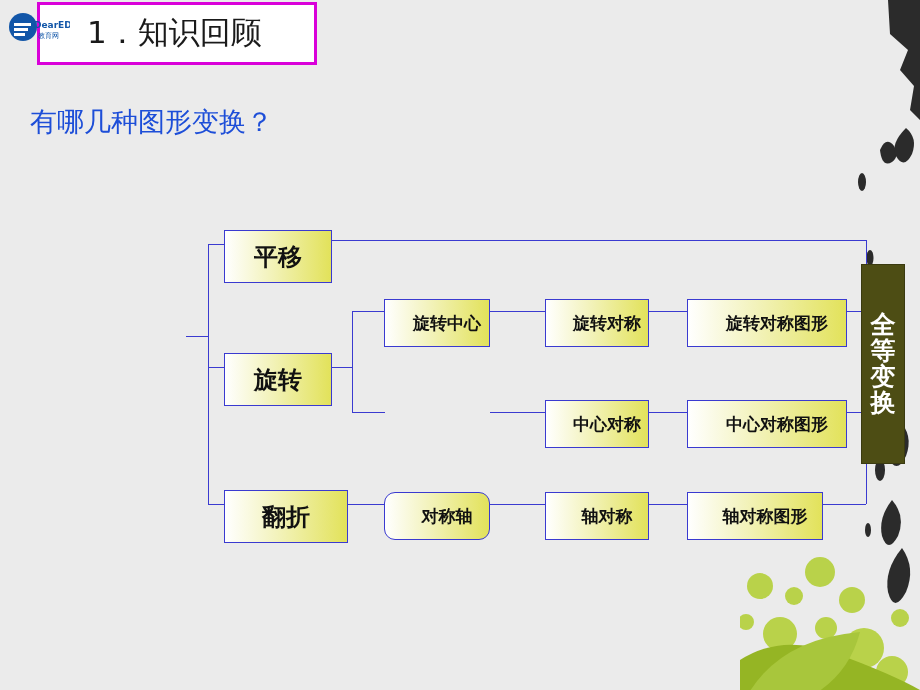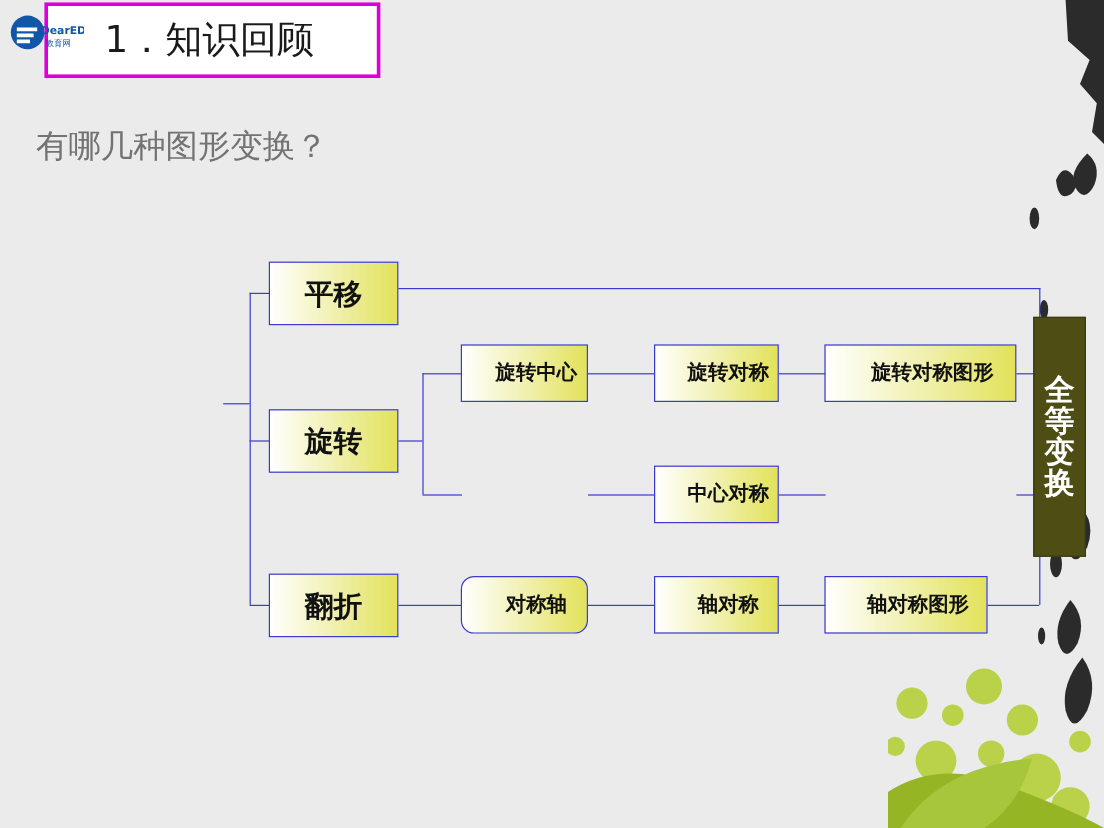--- a/index.html
+++ b/index.html
@@ -28,34 +28,35 @@
     font-family:"DejaVu Sans","Liberation Sans",sans-serif;
     letter-spacing:0px;white-space:nowrap;
   }
   .logo{
     position:absolute;left:8px;top:10px;width:62px;height:40px;
   }
 
   
   .question{
     position:absolute;left:30px;top:104px;
-    font-size:27px;color:#737373;white-space:nowrap;
+    font-size:27px;color:#1d4ed8;white-space:nowrap;
     font-family:"DejaVu Sans","Liberation Sans",sans-serif;
   }
 
   
   .node{
     position:absolute;
     box-sizing:border-box;
     border:1px solid #3a3ad0;
     background:linear-gradient(to right,#ffffff 0%,#f2f2b8 45%,#e2e25a 100%);
     display:flex;align-items:center;justify-content:center;
     color:#111;
     line-height:1;
     text-align:center;
+    margin-top:12px;
   }
   .node.big{font-size:26px;font-weight:bold;}
   .node.mid{font-size:24px;font-weight:bold;}
   .node.small{font-size:17px;font-weight:bold;padding-left:20px;}
 
   
   .node-vert{
     position:absolute;
     box-sizing:border-box;
     background:#4d4d14;
@@ -159,21 +160,21 @@
 
 
   <div class="node mid" style="left:224px;top:218px;width:108px;height:53px;">
     <span>平移</span>
   </div>
 
   <div class="node mid" style="left:224px;top:341px;width:108px;height:53px;">
     <span>旋转</span>
   </div>
 
-  <div class="node mid" style="left:224px;top:478px;width:108px;height:53px;">
+  <div class="node mid" style="left:224px;top:478px;width:124px;height:53px;">
     <span>翻折</span>
   </div>
 
   <div class="node small" style="left:384px;top:287px;width:106px;height:48px;">
     <span>旋转中心</span>
   </div>
 
 
   <div class="node small" style="left:384px;top:480px;width:106px;height:48px;border-radius:11px;">
     <span>对称轴</span>
@@ -188,20 +189,23 @@
   </div>
 
   <div class="node small" style="left:545px;top:480px;width:104px;height:48px;justify-content:center;">
     <span>轴对称</span>
   </div>
 
   <div class="node small" style="left:687px;top:287px;width:160px;height:48px;">
     <span>旋转对称图形</span>
   </div>
 
+  <div class="node small" style="left:687px;top:388px;width:160px;height:48px;">
+    <span>中心对称图形</span>
+  </div>
 
   <div class="node small" style="left:687px;top:480px;width:136px;height:48px;">
     <span>轴对称图形</span>
   </div>
 
   <div class="node-vert" style="left:861px;top:264px;width:44px;height:200px;">
     <span>全</span>
     <span>等</span>
     <span>变</span>
     <span>换</span>

